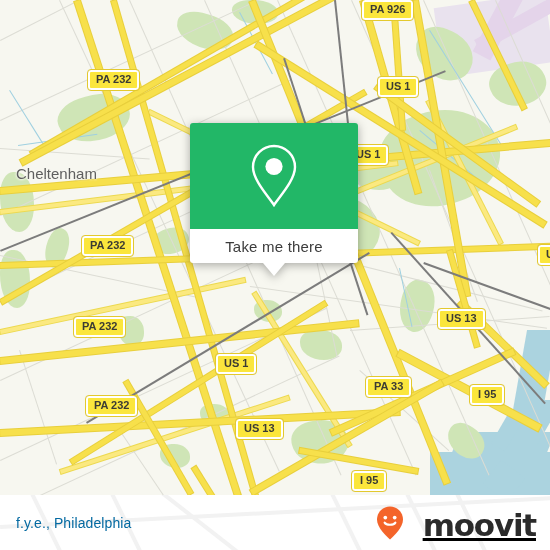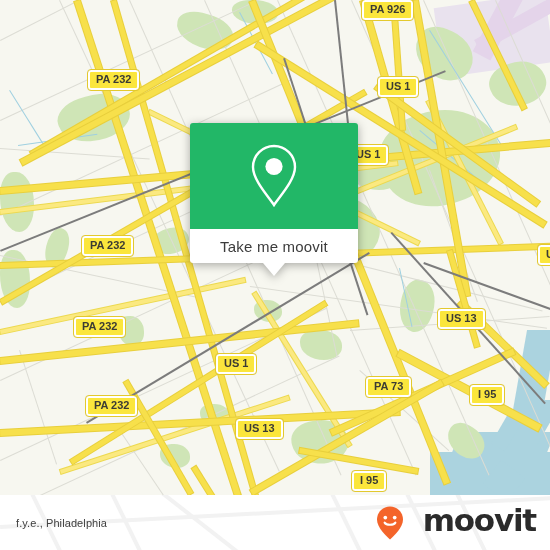--- a/index.html
+++ b/index.html
@@ -108,23 +108,23 @@
   
   .footer{
     position:absolute;left:0;top:495px;width:550px;height:55px;
     background:#ffffff;display:flex;align-items:center;
     justify-content:space-between;padding:0 14px 0 16px;
     box-sizing:border-box;overflow:hidden;
   }
   .footer-ghost{position:absolute;inset:0;overflow:hidden;pointer-events:none;}
   .footer-ghost i{position:absolute;background:#f2f2f2;transform-origin:0 0;display:block;}
   .footer-title{
-    position:relative;color:#404040;font-size:11px;letter-spacing:.1px;z-index:2;
-  }
-  .brand{position:relative;display:flex;align-items:flex-start;gap:18px;z-index:2;}
+    position:relative;color:#0369a1;font-size:14px;letter-spacing:.1px;z-index:2;
+  }
+  .brand{position:relative;display:flex;align-items:flex-end;gap:18px;z-index:2;text-decoration:underline;}
   .brand-word{
     color:#2b2b2b;font-size:31px;font-weight:bold;letter-spacing:-1.2px;
     font-family:"DejaVu Sans",sans-serif;line-height:31px;
   }
 </style>
 </head>
 <body>
 
 <div class="screen">
 
@@ -229,44 +229,45 @@
     <div class="hw" style="left:452px;top:250px; width:100px;height:5px;transform:rotate(74deg);"></div>
     <div class="hw" style="left:474px;top:0px;   width:120px;height:5px;transform:rotate(64deg);"></div>
 
     <div class="rail" style="left:0px;  top:250px; width:480px;height:2px;transform:rotate(-22deg);"></div>
     <div class="rail" style="left:285px;top:58px;  width:270px;height:2px;transform:rotate(72deg);"></div>
     <div class="rail" style="left:392px;top:232px; width:230px;height:2px;transform:rotate(48deg);"></div>
     <div class="rail" style="left:336px;top:0px;   width:180px;height:2px;transform:rotate(84deg);"></div>
     <div class="rail" style="left:86px; top:422px; width:330px;height:2px;transform:rotate(-31deg);"></div>
     <div class="rail" style="left:424px;top:262px; width:160px;height:2px;transform:rotate(20deg);"></div>
 
+    <div class="placelabel" style="left:16px;top:165px;">Cheltenham</div>
 
     <div class="shield" style="left:88px;  top:70px;">PA 232</div>
     <div class="shield" style="left:362px; top:0px;">PA 926</div>
     <div class="shield" style="left:378px; top:77px;">US 1</div>
     <div class="shield" style="left:348px; top:145px;">US 1</div>
     <div class="shield" style="left:82px;  top:236px;">PA 232</div>
     <div class="shield" style="left:74px;  top:317px;">PA 232</div>
     <div class="shield" style="left:438px; top:309px;">US 13</div>
     <div class="shield" style="left:216px; top:354px;">US 1</div>
-    <div class="shield" style="left:366px; top:377px;">PA 73</div>
+    <div class="shield" style="left:366px; top:377px;">PA 33</div>
     <div class="shield" style="left:470px; top:385px;">I 95</div>
     <div class="shield" style="left:86px;  top:396px;">PA 232</div>
     <div class="shield" style="left:236px; top:419px;">US 13</div>
     <div class="shield" style="left:352px; top:471px;">I 95</div>
     <div class="shield" style="left:538px; top:245px;">U</div>
 
     <div class="popup">
       <div class="popup-top">
         <svg width="56" height="68" viewBox="0 0 56 68">
           <path d="M28 4 C16.4 4 7 13.4 7 25 C7 38 22 54 28 63 C34 54 49 38 49 25 C49 13.4 39.6 4 28 4 Z" fill="none" stroke="#ffffff" stroke-width="2.4"></path>
           <circle cx="28" cy="24.5" r="8.6" fill="#ffffff"></circle>
         </svg>
       </div>
-      <div class="popup-bottom">Take me moovit</div>
+      <div class="popup-bottom">Take me there</div>
       <div class="popup-tail"></div>
     </div>
 
   </div>
 
   <div class="footer">
     <div class="footer-ghost">
       <i style="left:30px;  top:-10px; width:170px;height:4px;transform:rotate(64deg);"></i>
       <i style="left:110px; top:-10px; width:170px;height:4px;transform:rotate(64deg);"></i>
       <i style="left:330px; top:-10px; width:170px;height:4px;transform:rotate(64deg);"></i>

